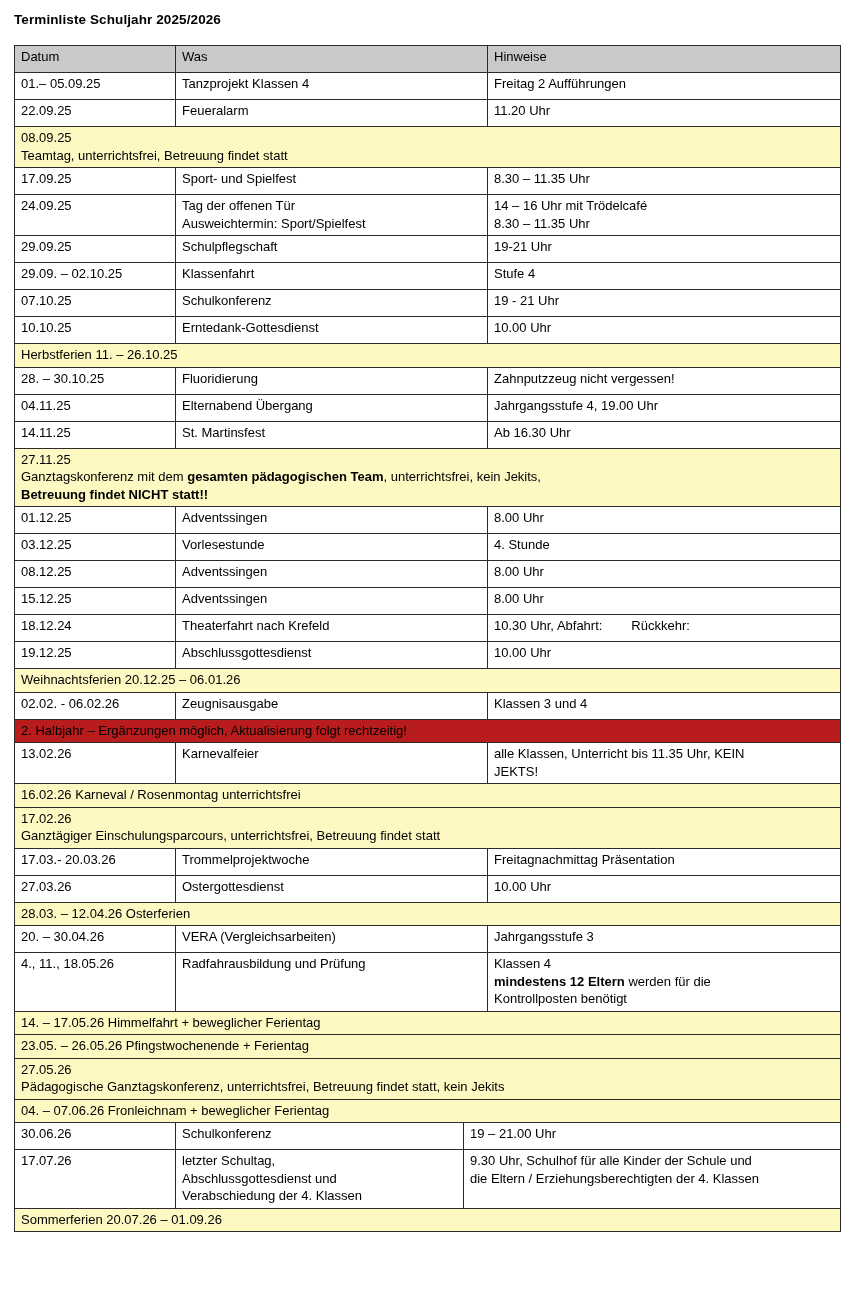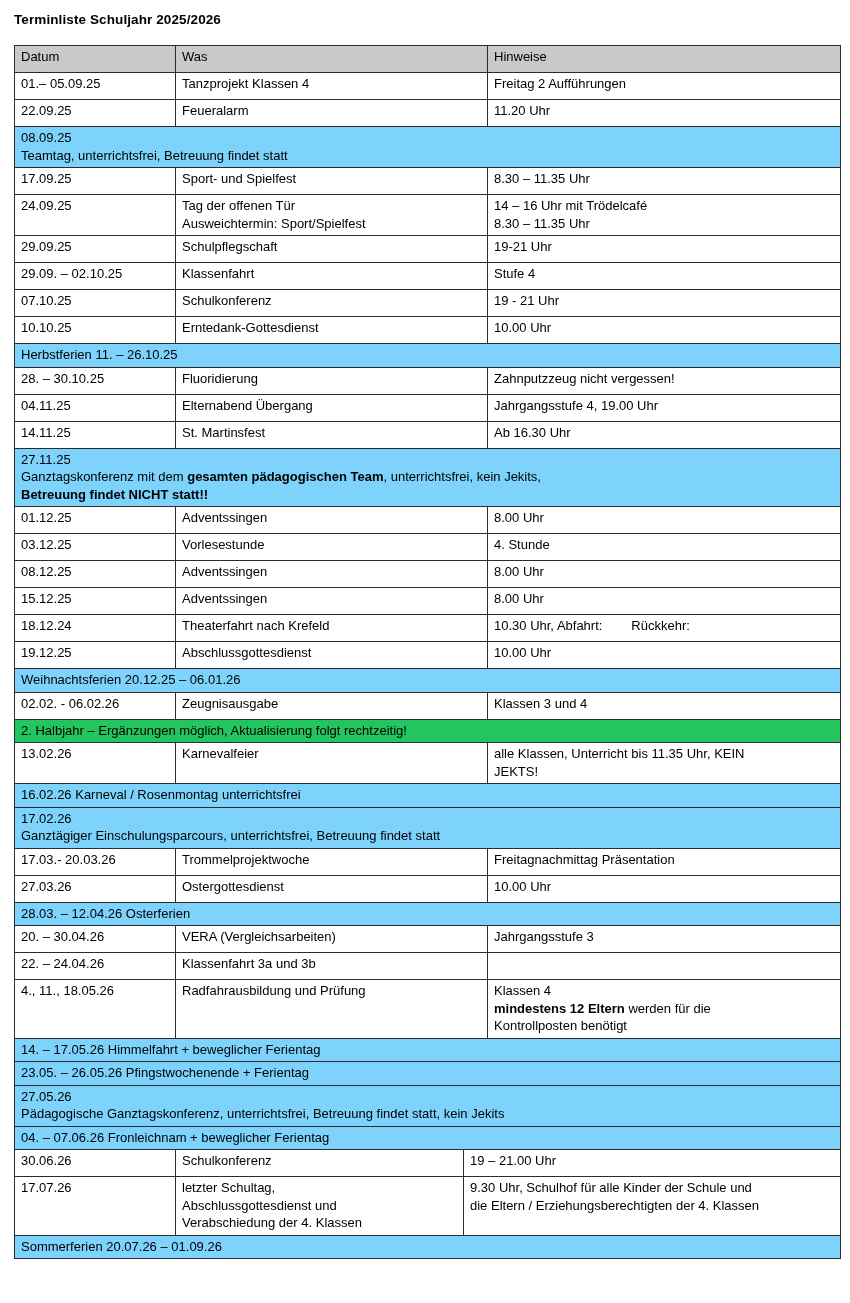--- a/index.html
+++ b/index.html
@@ -53,25 +53,25 @@
   col.b-what   { width: 288px; }
   col.b-note   { width: 377px; }
 
   thead th {
     background: #c9c9c9;
     font-weight: bold;
     height: 21px;
   }
   tr.row td { background: #ffffff; height: 21px; }
   td.full {
-    background: #7dd3fc;
+    background: #fef9c3;
     text-align: center;
   }
   td.full-dark {
-    background: #22c55e;
+    background: #b91c1c;
     text-align: center;
     font-weight: bold;
   }
   .pad-bottom { padding-bottom: 20px; }
   .pad-bottom-lg { padding-bottom: 26px; margin-top: 24px; }
   .b { font-weight: bold; }
 </style>
 </head>
 <body>
 
@@ -274,25 +274,20 @@
           <div>28.03. – 12.04.26 Osterferien</div>
         </td>
       </tr>
 
       <tr class="row">
         <td>20. – 30.04.26</td>
         <td>VERA (Vergleichsarbeiten)</td>
         <td>Jahrgangsstufe 3</td>
       </tr>
 
-      <tr class="row">
-        <td>22. – 24.04.26</td>
-        <td>Klassenfahrt 3a und 3b</td>
-        <td></td>
-      </tr>
 
       <tr class="row">
         <td>4., 11., 18.05.26</td>
         <td>Radfahrausbildung und Prüfung</td>
         <td>
           <div>Klassen 4</div>
           <div><span class="b">mindestens 12 Eltern</span><span> werden für die</span></div>
           <div>Kontrollposten benötigt</div>
         </td>
       </tr>

